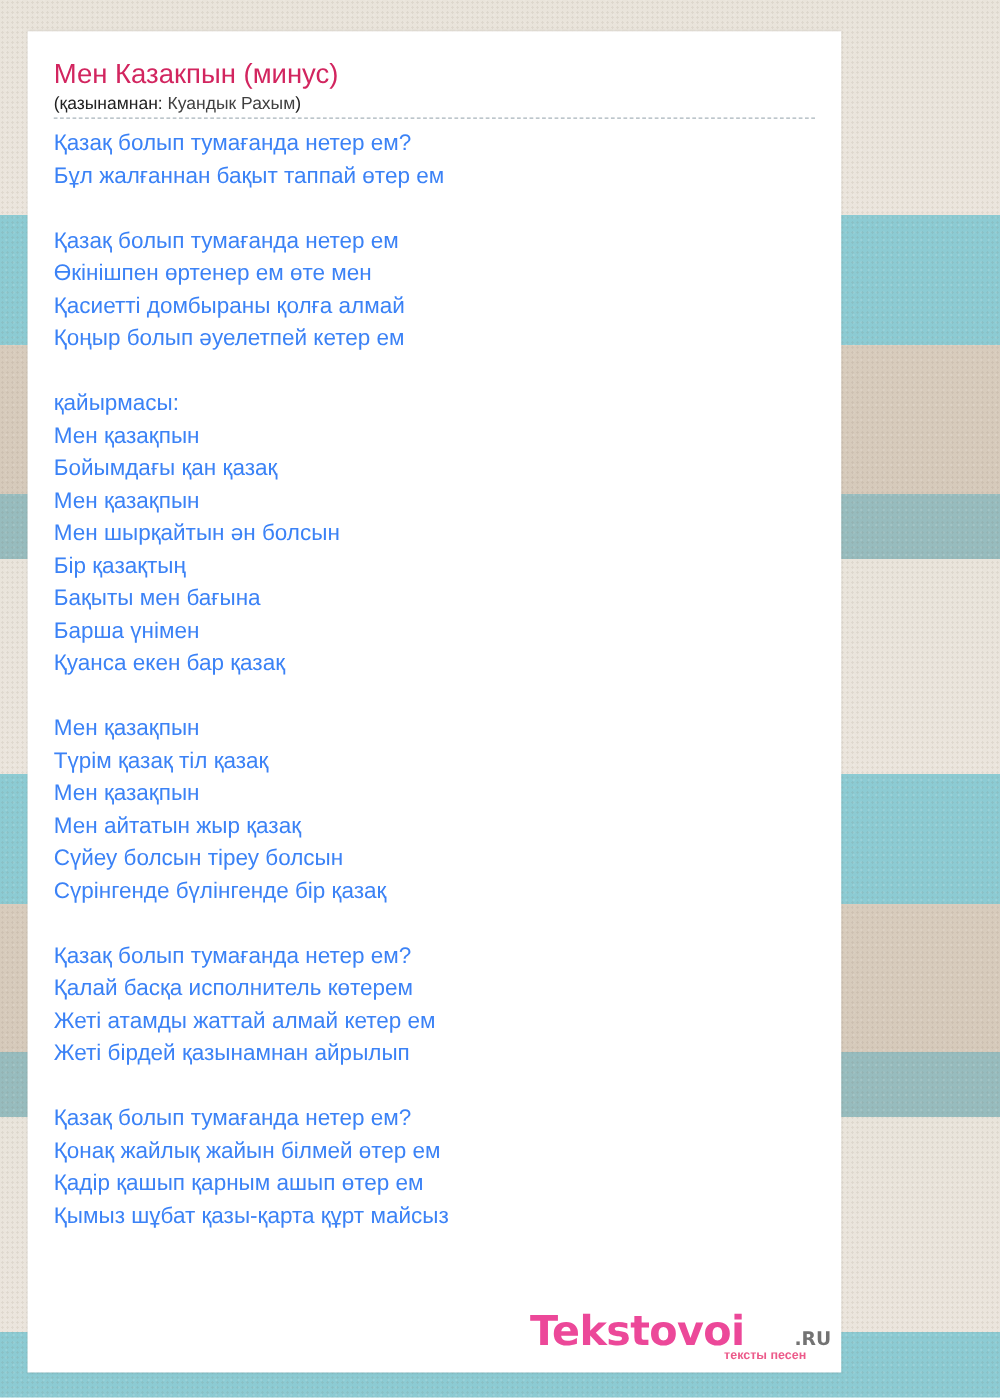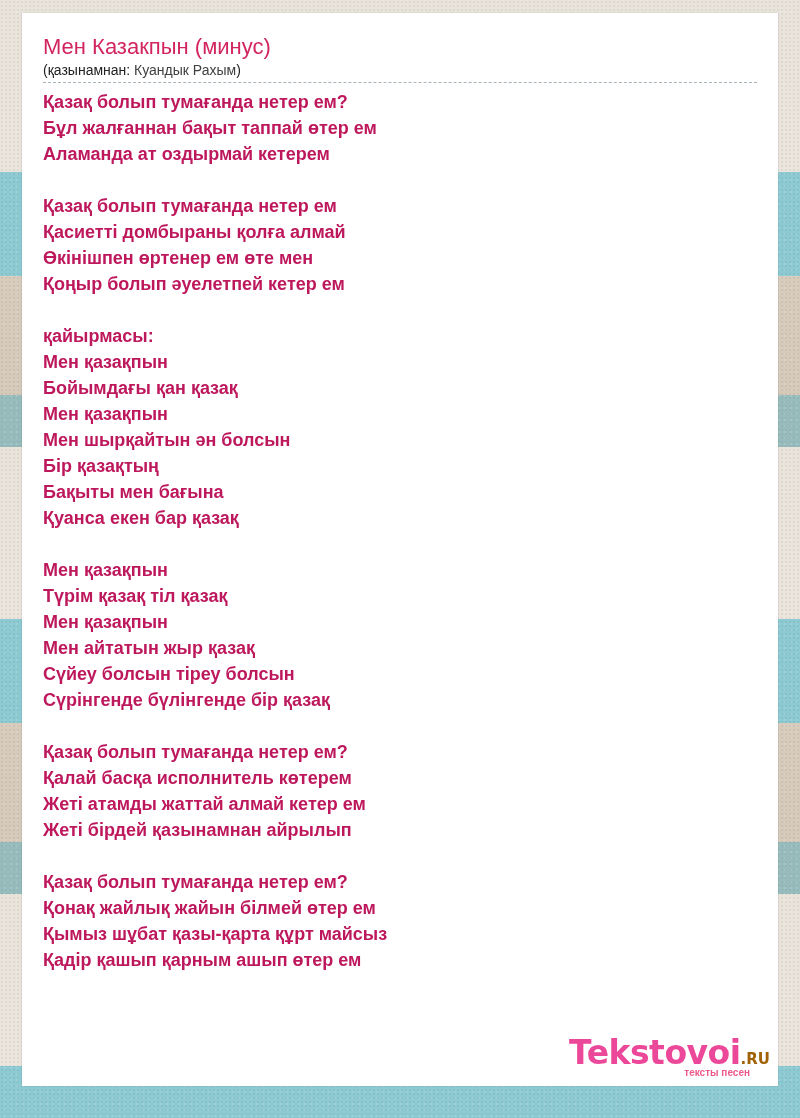--- a/index.html
+++ b/index.html
@@ -27,22 +27,22 @@
       background-image:
         radial-gradient(rgba(120,100,80,0.10) 1px, transparent 1px),
         radial-gradient(rgba(255,255,255,0.12) 1px, transparent 1px);
       background-size: 4px 4px, 6px 6px;
       background-position: 0 0, 2px 3px;
       pointer-events: none;
     }
     .card {
       position: absolute;
       left: 22px;
-      top: 13px;
-      width: 756px;
+      top: 25px;
+      width: 651px;
       height: 1073px;
       background: #ffffff;
       box-shadow: 0 0 2px rgba(0,0,0,0.15);
     }
     .content {
       position: absolute;
       left: 21px;
       top: 20px;
       right: 21px;
     }
@@ -60,23 +60,22 @@
       padding-bottom: 3px;
       border-bottom: 1px dashed #a8b4bb;
       margin-bottom: 6px;
     }
     .subtitle .artist {
       color: #404040;
       text-decoration: none;
     }
     .lyrics {
       font-size: 18px;
-      color: #be185d;
+      color: #3b82f6;
       line-height: 26px;
-      font-weight: bold;
     }
     .lyric-line {
       display: block;
       height: 26px;
       white-space: nowrap;
     }
     .stanza-gap {
       display: block;
       height: 26px;
     }
@@ -91,21 +90,22 @@
       font-family: "DejaVu Sans", sans-serif;
       font-weight: bold;
       font-size: 33px;
       color: #ec4899;
       letter-spacing: -0.5px;
     }
     .logo-tld {
       font-family: "DejaVu Sans", sans-serif;
       font-weight: bold;
       font-size: 15px;
-      color: #a16207;
+      color: #737373;
+      margin-left: 40px;
     }
     .logo-tagline {
       display: block;
       font-family: Liberation Sans, sans-serif;
       font-weight: bold;
       font-size: 10px;
       color: #ec5a8a;
       margin-top: -1px;
       margin-right: 20px;
     }
@@ -117,52 +117,52 @@
 
 <div class="card">
   <div class="content">
     <h1 class="title">Мен Казакпын (минус)</h1>
     <div class="subtitle">
       <span>(қазынамнан: </span><a class="artist">Куандык Рахым</a><span>)</span>
     </div>
     <div class="lyrics" id="lyrics">
         <span class="lyric-line">Қазақ болып тумағанда нетер ем?</span>
         <span class="lyric-line">Бұл жалғаннан бақыт таппай өтер ем</span>
-        <span class="lyric-line">Аламанда ат оздырмай кетерем</span>
         <span class="stanza-gap"></span>
         <span class="lyric-line">Қазақ болып тумағанда нетер ем</span>
+        <span class="lyric-line">Өкінішпен өртенер ем өте мен</span>
         <span class="lyric-line">Қасиетті домбыраны қолға алмай</span>
-        <span class="lyric-line">Өкінішпен өртенер ем өте мен</span>
         <span class="lyric-line">Қоңыр болып әуелетпей кетер ем</span>
         <span class="stanza-gap"></span>
         <span class="lyric-line">қайырмасы:</span>
         <span class="lyric-line">Мен қазақпын</span>
         <span class="lyric-line">Бойымдағы қан қазақ</span>
         <span class="lyric-line">Мен қазақпын</span>
         <span class="lyric-line">Мен шырқайтын ән болсын</span>
         <span class="lyric-line">Бір қазақтың</span>
         <span class="lyric-line">Бақыты мен бағына</span>
+        <span class="lyric-line">Барша үнімен</span>
         <span class="lyric-line">Қуанса екен бар қазақ</span>
         <span class="stanza-gap"></span>
         <span class="lyric-line">Мен қазақпын</span>
         <span class="lyric-line">Түрім қазақ тіл қазақ</span>
         <span class="lyric-line">Мен қазақпын</span>
         <span class="lyric-line">Мен айтатын жыр қазақ</span>
         <span class="lyric-line">Сүйеу болсын тіреу болсын</span>
         <span class="lyric-line">Сүрінгенде бүлінгенде бір қазақ</span>
         <span class="stanza-gap"></span>
         <span class="lyric-line">Қазақ болып тумағанда нетер ем?</span>
         <span class="lyric-line">Қалай басқа исполнитель көтерем</span>
         <span class="lyric-line">Жеті атамды жаттай алмай кетер ем</span>
         <span class="lyric-line">Жеті бірдей қазынамнан айрылып</span>
         <span class="stanza-gap"></span>
         <span class="lyric-line">Қазақ болып тумағанда нетер ем?</span>
         <span class="lyric-line">Қонақ жайлық жайын білмей өтер ем</span>
+        <span class="lyric-line">Қадір қашып қарным ашып өтер ем</span>
         <span class="lyric-line">Қымыз шұбат қазы-қарта құрт майсыз</span>
-        <span class="lyric-line">Қадір қашып қарным ашып өтер ем</span>
       </div>
   </div>
 
   <div class="logo">
     <span class="logo-main">Tekstovoi</span><span class="logo-tld">.RU</span>
     <span class="logo-tagline">тексты песен</span>
   </div>
 </div>
 
 </body></html>

